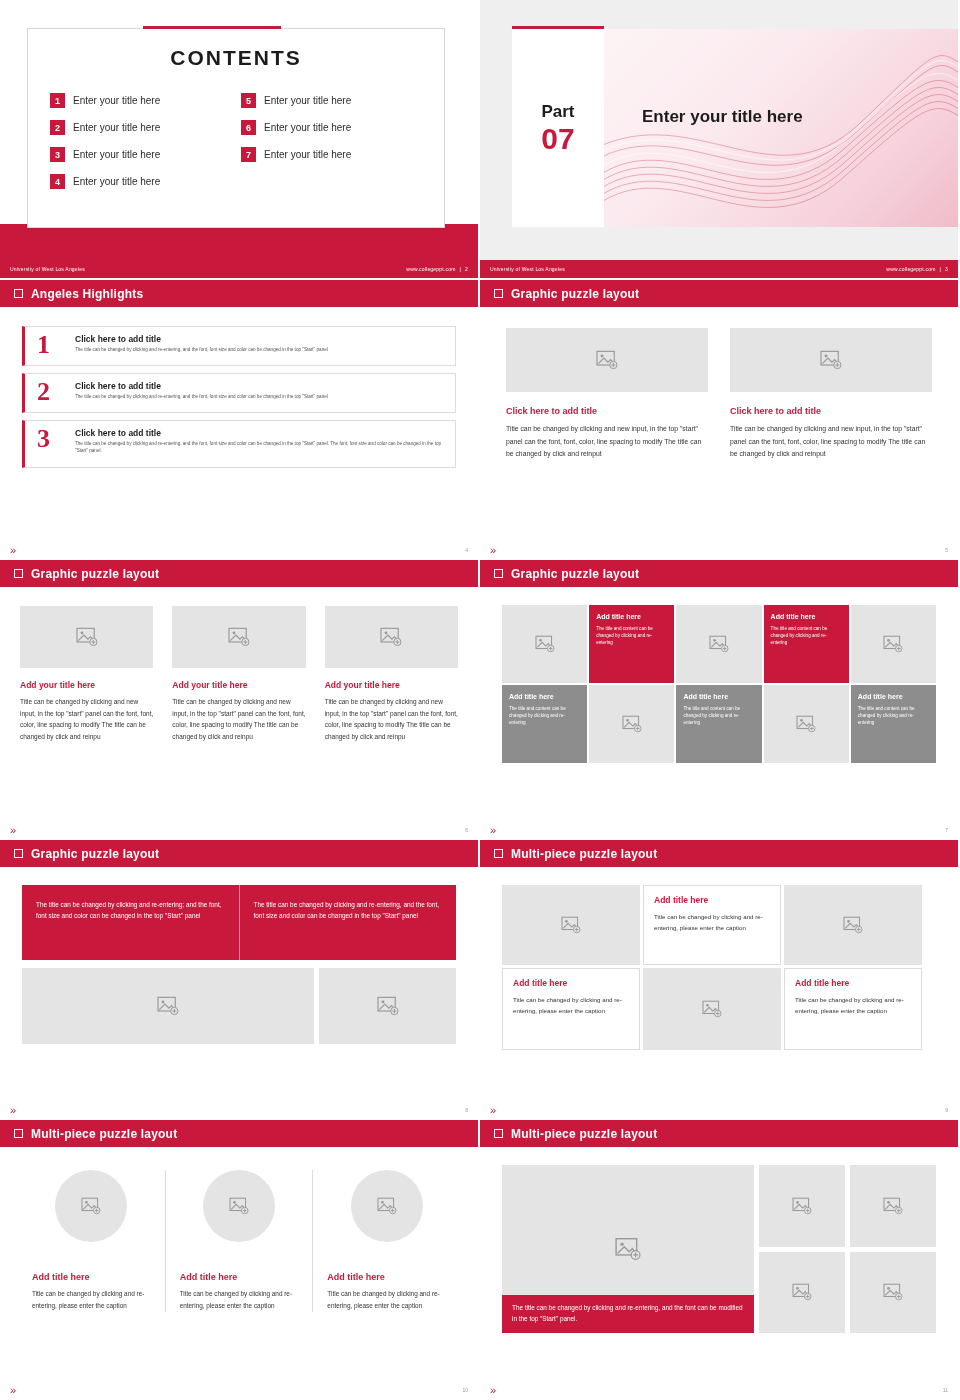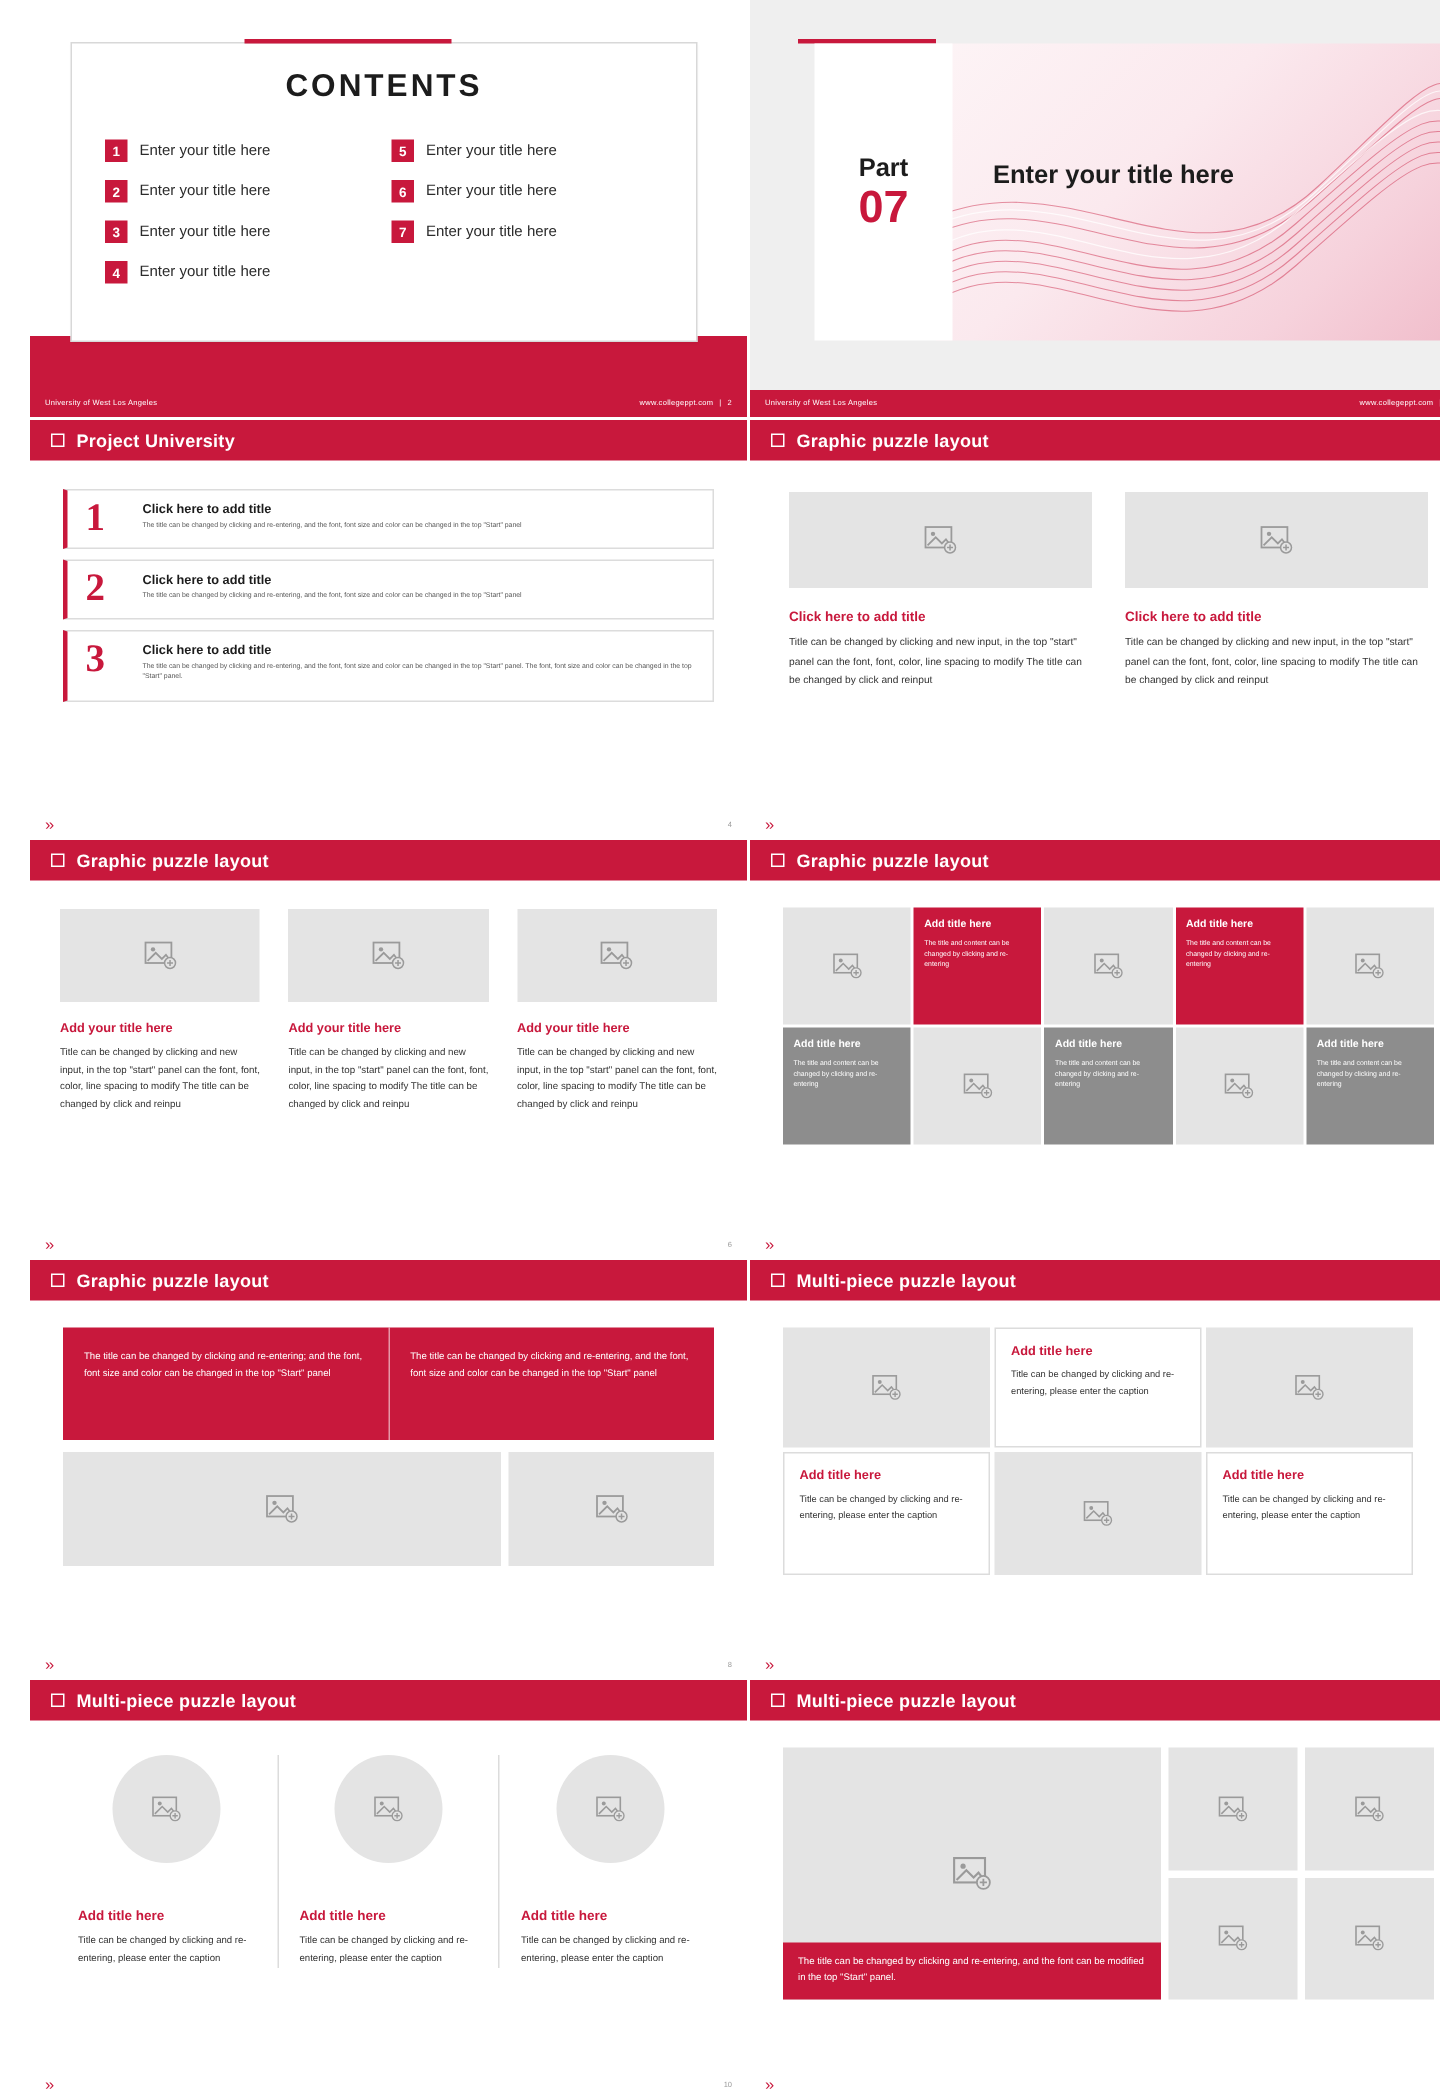--- a/index.html
+++ b/index.html
@@ -9,21 +9,20 @@
     font-family: "Liberation Sans", sans-serif;
   }
   body { padding: 0; }
 
   .grid {
     width: 960px;
     display: grid;
     grid-template-columns: 480px 480px;
     grid-auto-rows: 280px;
     gap: 0;
-    padding-left: 20px;
   }
 
   .slide {
     position: relative;
     width: 480px;
     height: 280px;
     background: #ffffff;
     overflow: hidden;
     border-right: 2px solid #ffffff;
     border-bottom: 2px solid #ffffff;
@@ -69,21 +68,21 @@
   }
   .slide-footer.dark { color: #ffffff; }
   .slide-footer .right { display: flex; gap: 4px; }
 
   
   .s-part { background: #efefef; }
   .s-part .topline {
     position: absolute; left: 32px; top: 26px; width: 92px; height: 3px; background: #c8183c;
   }
   .s-part .white-panel {
-    position: absolute; left: 43px; top: 29px; width: 92px; height: 198px;
+    position: absolute; left: 32px; top: 29px; width: 92px; height: 198px;
     background: #ffffff; display: flex; flex-direction: column;
     align-items: center; justify-content: center;
   }
   .part-label { font-size: 17px; font-weight: bold; color: #1c1c1c; }
   .part-num { font-size: 30px; font-weight: bold; color: #c8183c; line-height: 1; margin-top: 2px; }
   .s-part .art {
     position: absolute; left: 124px; top: 29px; right: 0; height: 198px;
     background: linear-gradient(135deg,#fdf4f6 0%,#fbe9ee 40%,#f6d2dc 75%,#f0bcca 100%);
     overflow: hidden;
   }
@@ -288,21 +287,21 @@
         <span>www.collegeppt.com</span>
         <span>|</span>
         <span>3</span>
       </span>
     </div>
   </div>
 
   <div class="slide">
     <div class="hdr">
       <span class="sq"></span>
-      <span class="t">Project University</span>
+      <span class="t">Angeles Highlights</span>
     </div>
     <div class="hl-wrap">
       <div class="hl-row">
         <div class="hl-num">1</div>
         <div class="hl-t">Click here to add title</div>
         <div class="hl-d">The title can be changed by clicking and re-entering, and the font, font size and color can be changed in the top "Start" panel</div>
       </div>
       <div class="hl-row">
         <div class="hl-num">2</div>
         <div class="hl-t">Click here to add title</div>

